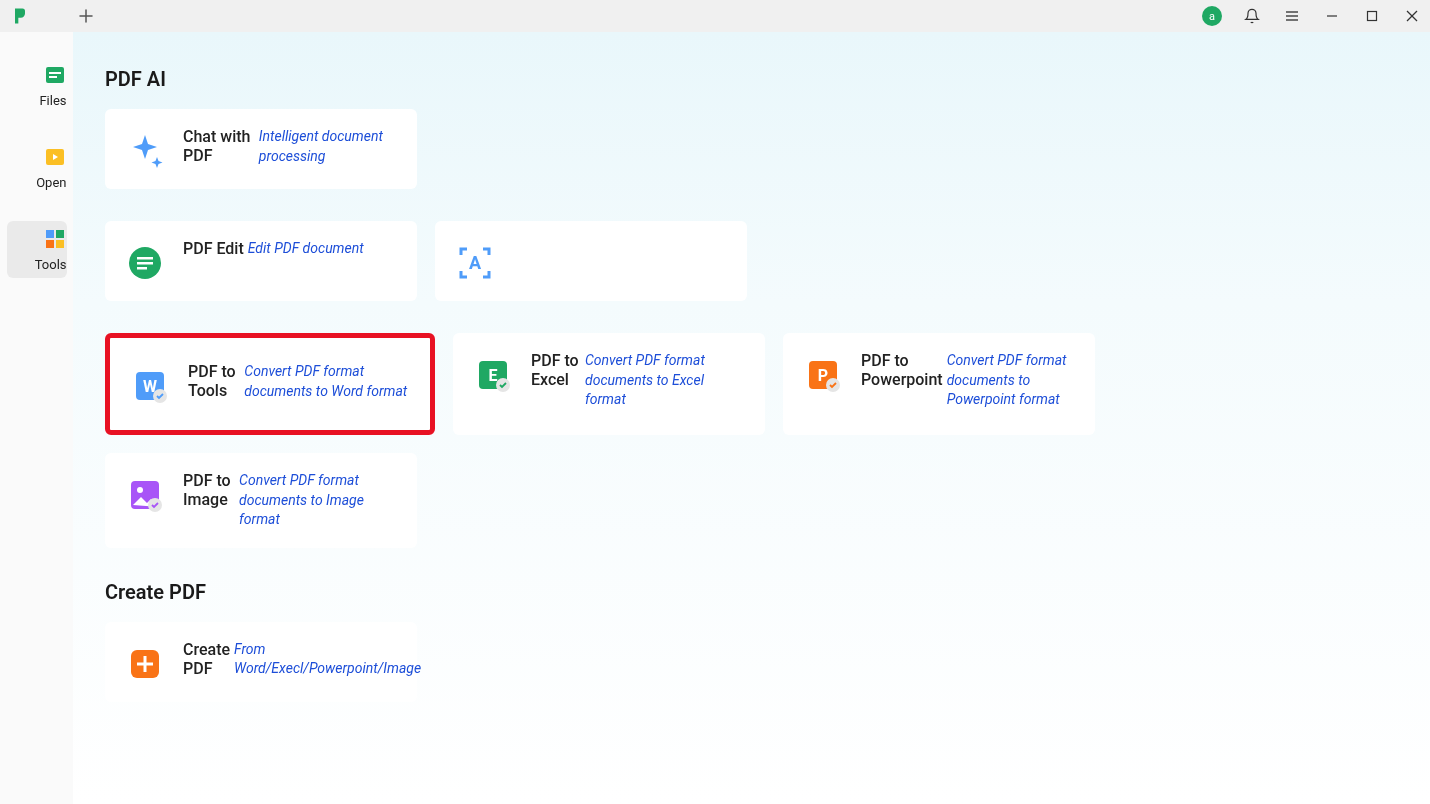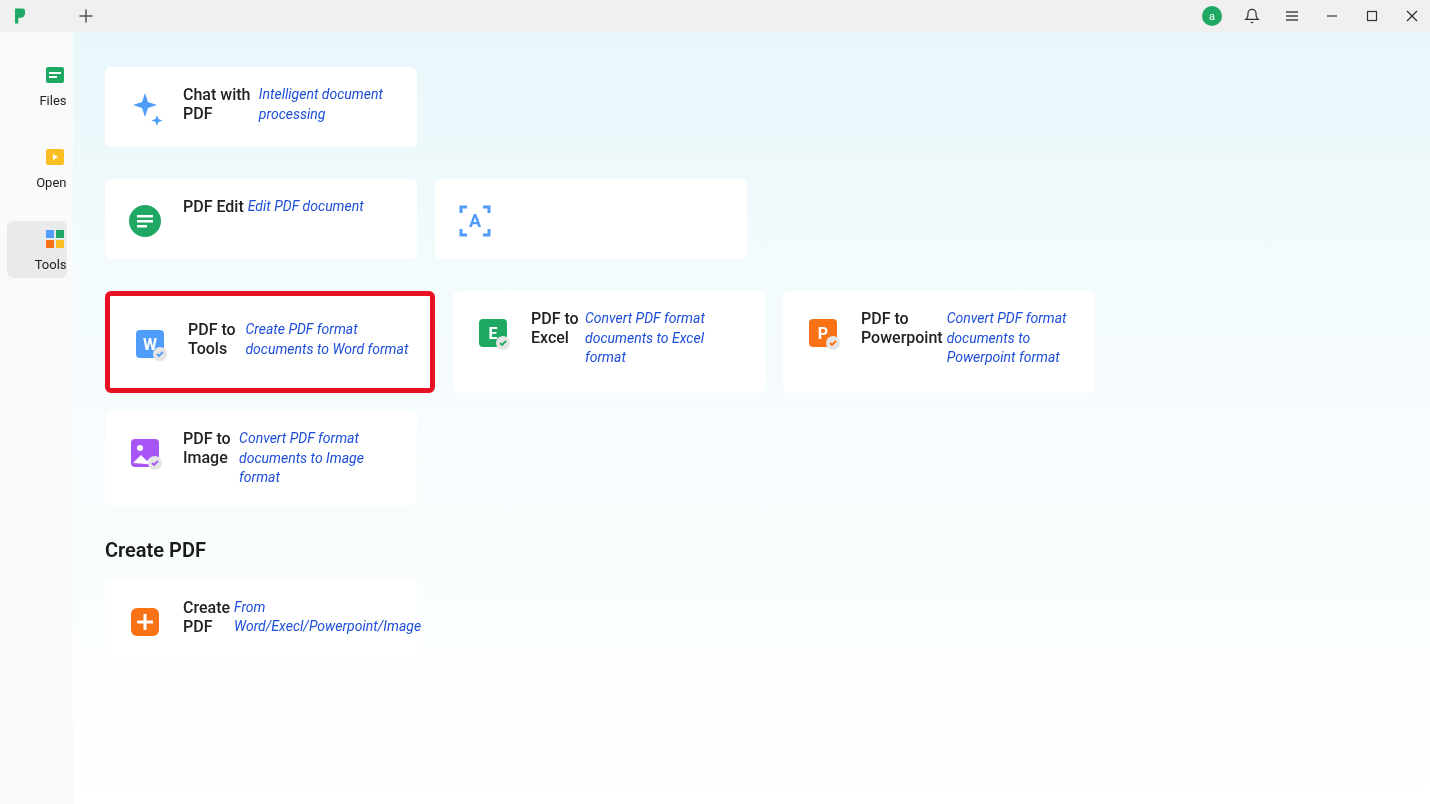--- a/index.html
+++ b/index.html
@@ -242,20 +242,21 @@
             <rect x="13" y="13" width="8" height="8" fill="#fbbf24"></rect>
           </svg>
       </div>
       <div class="sidebar-label">Tools</div>
     </div>
   </div>
 
   <div class="content">
 
     <div class="section">
+      <div class="section-title">PDF AI</div>
       <div class="card-row">
         <div class="card">
           <div class="card-icon">
             <svg viewBox="0 0 40 40">
                 <path d="M20 4 l3 9 9 3 -9 3 -3 9 -3 -9 -9 -3 9 -3 z" fill="#4f9cf9"></path>
                 <path d="M32 26 l1.5 4 4 1.5 -4 1.5 -1.5 4 -1.5 -4 -4 -1.5 4 -1.5 z" fill="#4f9cf9"></path>
               </svg>
           </div>
           <div class="card-text">
             <div class="card-title">Chat with PDF</div>
@@ -301,21 +302,21 @@
           <div class="card-icon">
             <svg viewBox="0 0 40 40">
                 <rect x="6" y="6" width="28" height="28" rx="4" fill="#4f9cf9"></rect>
                 <text x="20" y="26" font-size="16" fill="#fff" text-anchor="middle" font-weight="bold">W</text>
                 <circle cx="30" cy="30" r="7" fill="#e5e5e5"></circle>
                 <path d="M27 30 l2 2 l4 -4" stroke="#4f9cf9" stroke-width="1.8" fill="none"></path>
               </svg>
           </div>
           <div class="card-text">
             <div class="card-title">PDF to Tools</div>
-            <div class="card-desc">Create PDF format documents to Word format</div>
+            <div class="card-desc">Convert PDF format documents to Word format</div>
           </div>
         </div>
         <div class="card">
           <div class="card-icon">
             <svg viewBox="0 0 40 40">
                 <rect x="6" y="6" width="28" height="28" rx="4" fill="#1fa863"></rect>
                 <text x="20" y="26" font-size="16" fill="#fff" text-anchor="middle" font-weight="bold">E</text>
                 <circle cx="30" cy="30" r="7" fill="#e5e5e5"></circle>
                 <path d="M27 30 l2 2 l4 -4" stroke="#1fa863" stroke-width="1.8" fill="none"></path>
               </svg>

